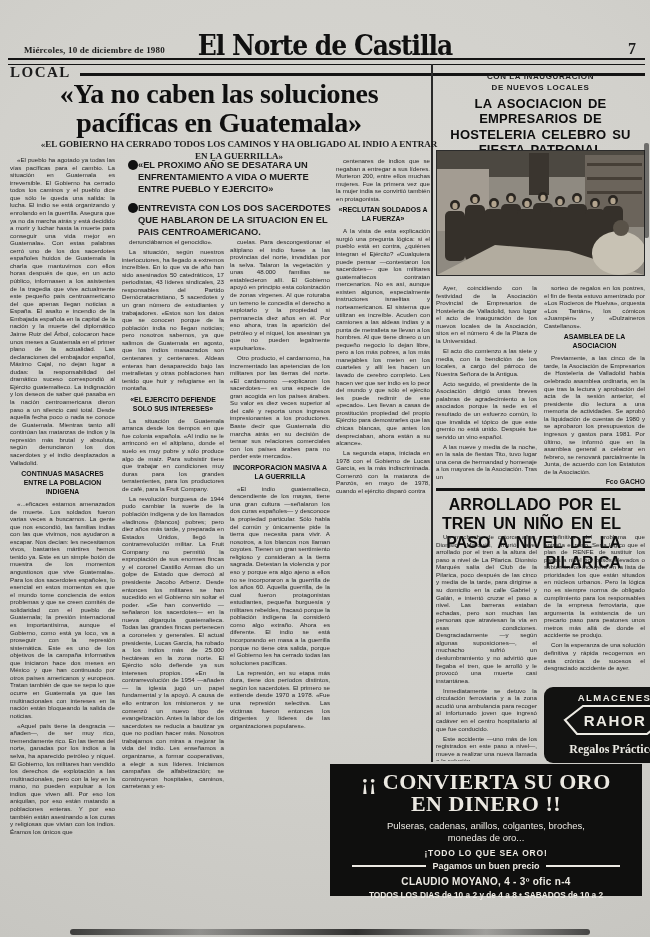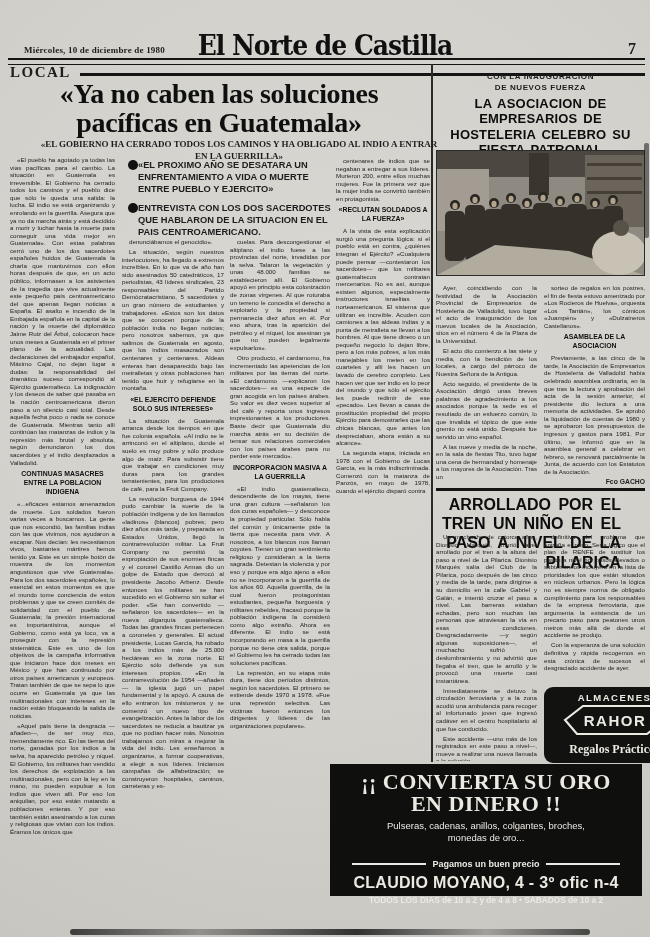--- a/index.html
+++ b/index.html
@@ -49,24 +49,24 @@
   .rahor { left:544px; top:687px; width:141px; height:76px; background:#121211; border-radius:9px;
            color:#eceae3; text-align:center; box-sizing:border-box; padding-top:5px; }
   .rahor-type { font-weight:bold; font-size:9.5px; letter-spacing:1.5px; }
   .rahor-tagline { font-family:"Liberation Serif",serif; font-weight:bold; font-size:12px; margin-top:1px; }
   
   .gold { left:330px; top:764px; width:312px; height:132px; background:#0f0f0e; color:#ece9e2;
           text-align:center; box-sizing:border-box; padding-top:7px; }
   .gold-h { font-family:"Liberation Serif",serif; font-weight:bold; font-size:22px; line-height:1.0; letter-spacing:.5px; }
   .gold-items { font-weight:normal; font-size:9.5px; line-height:1.25; margin-top:5px; }
   .gold-slogan { font-weight:bold; font-size:8.5px; letter-spacing:.8px; margin-top:4px; }
-  .gold-payrow { display:flex; align-items:center; justify-content:center; gap:6px; margin-top:15px; }
+  .gold-payrow { display:flex; align-items:center; justify-content:center; gap:6px; margin-top:3px; }
   .gold-payrow .line { width:74px; height:2px; background:#ece9e2; }
   .gold-pay { font-weight:bold; font-size:9px; }
-  .gold-addr { font-weight:bold; font-size:16px; margin-top:5px; letter-spacing:.3px; }
+  .gold-addr { font-weight:bold; font-size:10px; margin-top:5px; letter-spacing:.3px; }
   .gold-hours { font-weight:bold; font-size:8.3px; margin-top:3px; }
   
   .smudge-bottom { left:70px; top:929px; width:520px; height:6px; border-radius:3px; opacity:.85;
     background:linear-gradient(90deg, rgba(18,18,18,.9), rgba(70,70,70,.5) 25%, rgba(12,12,12,.95) 55%, rgba(80,80,80,.4) 80%, rgba(20,20,20,.85)); }
   .smudge-right { left:644px; top:143px; width:5px; height:95px; background:#1c1c1c; opacity:.55; border-radius:2px; }
 </style>
 </head>
 <body>
 
 <div class="page">
@@ -118,21 +118,21 @@
     </div>
   <div class="newscol c4">
       <p class="para">centenares de indios que se negaban a entregar a sus líderes. Murieron 200, entre ellos muchas mujeres. Fue la primera vez que la mujer india se convirtió también en protagonista.</p>
       <div class="colhead">«RECLUTAN SOLDADOS A LA FUERZA»</div>
       <p class="para">A la vista de esta explicación surgió una pregunta lógica: si el pueblo está en contra, ¿quiénes integran el Ejército? «Cualquiera puede pensar —contestaron los sacerdotes— que los militares guatemaltecos contratan mercenarios. No es así, aunque existen algunos, especialmente instructores israelitas y norteamericanos. El sistema que utilizan es increíble. Acuden con camiones a las aldeas indias y a punta de metralleta se llevan a los hombres. Al que tiene dinero o un pequeño negocio lo dejan libre, pero a los más pobres, a los más manejables los meten en los cuarteles y allí les hacen un lavado de cerebro completo. Les hacen ver que ser indio es lo peor del mundo y que sólo el ejército les puede redimir de ese «pecado». Les llevan a casas de prostitución propiedad del propio Ejército para demostrarles que las chicas blancas, que antes los despreciaban, ahora están a su alcance».</p>
       <p class="para">La segunda etapa, iniciada en 1978 con el Gobierno de Lucas García, es la más indiscriminada. Comenzó con la matanza de Panzós, en mayo de 1978, cuando el ejército disparó contra</p>
     </div>
 
   <div class="abs kicker">
     <div>CON LA INAUGURACION</div>
-    <div>DE NUEVOS FUERZA</div>
+    <div>DE NUEVOS LOCALES</div>
   </div>
   <div class="abs host-headline">LA ASOCIACION DE EMPRESARIOS DE HOSTELERIA CELEBRO SU FIESTA PATRONAL</div>
 
   <div class="abs photo">
     <svg width="207" height="124" viewBox="0 0 207 124">
       <rect x="0" y="0" width="207" height="124" fill="#8f8a81"></rect>
       <rect x="0" y="0" width="207" height="26" fill="#4c4841"></rect>
       <rect x="148" y="4" width="59" height="72" fill="#6b645b"></rect>
       <rect x="150" y="12" width="55" height="3" fill="#463f37"></rect>
       <rect x="150" y="26" width="55" height="3" fill="#463f37"></rect>
@@ -219,20 +219,21 @@
 
   <div class="abs gold">
     <div class="gold-h">
       <div>¡¡ CONVIERTA SU ORO</div>
       <div>EN DINERO !!</div>
     </div>
     <div class="gold-items">
       <div>Pulseras, cadenas, anillos, colgantes, broches,</div>
       <div>monedas de oro...</div>
     </div>
+    <div class="gold-slogan">¡TODO LO QUE SEA ORO!</div>
     <div class="gold-payrow">
       <span class="line"></span>
       <span class="gold-pay">Pagamos un buen precio</span>
       <span class="line"></span>
     </div>
     <div class="gold-addr">CLAUDIO MOYANO, 4 - 3º ofic n-4</div>
     <div class="gold-hours">TODOS LOS DIAS de 10 a 2 y de 4 a 8 • SABADOS de 10 a 2</div>
   </div>
 
   <div class="abs smudge-bottom"></div>

